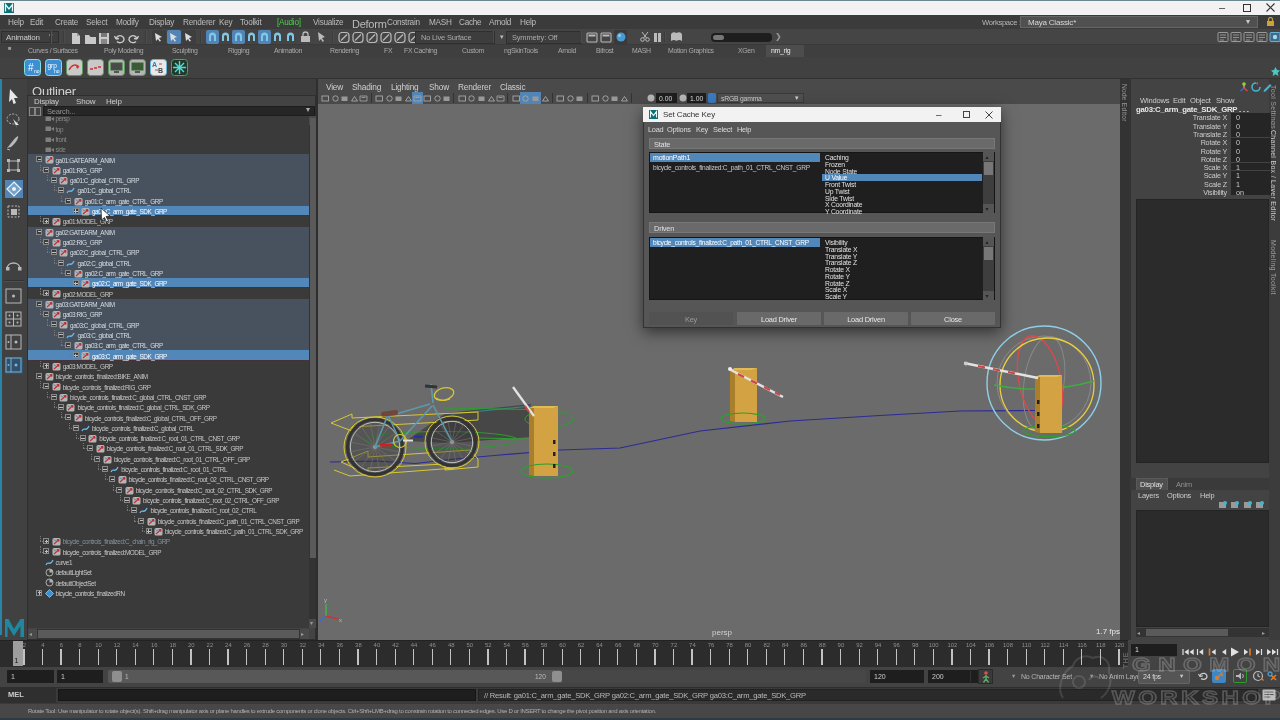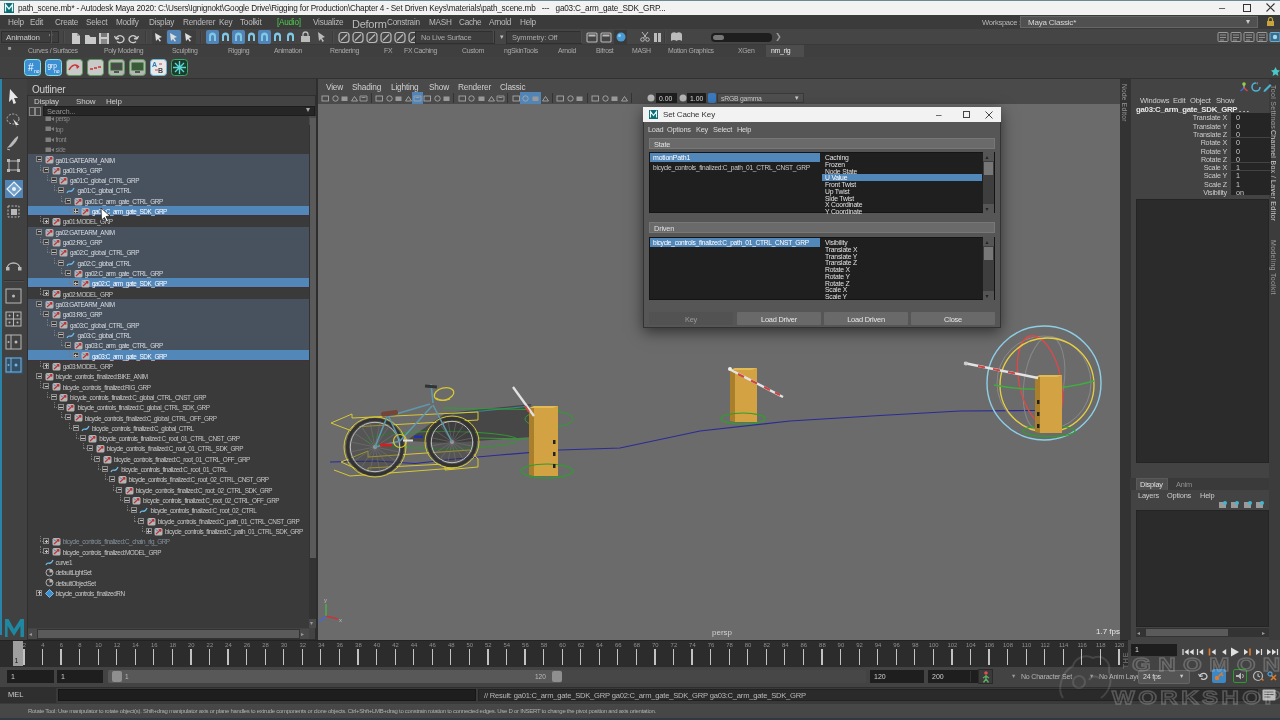--- a/index.html
+++ b/index.html
@@ -8,21 +8,20 @@
 .tx{position:absolute;white-space:nowrap;}
 .ic{position:absolute;}
 </style></head><body>
 <div id="root">
     <div class="abs" style="left:0px;top:0px;width:1280px;height:15px;background:#f2f2f2;"></div>
     <div class="abs" style="left:0px;top:0px;width:1280px;height:1px;background:#6a8a8f;"></div>
     <svg class="ic" style="left:4px;top:3px" width="10" height="10">
       <rect width="10" height="10" fill="#0a6e74"></rect>
       <path d="M1.5 8.5 V1.5 L5 6 L8.5 1.5 V8.5" stroke="#e8f8f8" stroke-width="1.3" fill="none"></path>
     </svg>
-    <div class="tx" style="left:18px;top:3.5px;font-size:8.2px;color:#1c1c1c;letter-spacing:-0.2px;">path_scene.mb*  -  Autodesk Maya 2020:  C:\Users\Ignignokt\Google Drive\Rigging for Production\Chapter 4 - Set Driven Keys\materials\path_scene.mb&nbsp;&nbsp;&nbsp;---&nbsp;&nbsp;&nbsp;ga03:C_arm_gate_SDK_GRP...</div>
     <div class="tx" style="left:1219px;top:1px;font-size:11px;color:#333;">–</div>
     <svg class="ic" style="left:1243px;top:4px" width="8" height="8">
       <rect x="0.5" y="0.5" width="7" height="7" stroke="#333" fill="none"></rect>
     </svg>
     <svg class="ic" style="left:1266px;top:3px" width="9" height="9">
       <path d="M0.5 0.5 L8.5 8.5 M8.5 0.5 L0.5 8.5" stroke="#333" stroke-width="1.1"></path>
     </svg>
     <div class="abs" style="left:0px;top:15px;width:1280px;height:14px;background:#3b3b3b;"></div>
     <div class="tx" style="left:8px;top:17.5px;font-size:8.2px;color:#bcbcbc;letter-spacing:-0.25px;">Help</div>
     <div class="tx" style="left:30px;top:17.5px;font-size:8.2px;color:#bcbcbc;letter-spacing:-0.25px;">Edit</div>
@@ -325,21 +324,21 @@
       <rect x="0" y="0" width="18" height="17" fill="#31506a"></rect>
       <rect x="1" y="1" width="15" height="14" stroke="#7ab4dc" fill="none"></rect>
       <path d="M6 1 V15" stroke="#7ab4dc"></path>
       <circle cx="3.5" cy="8" r="1" fill="#7ab4dc"></circle>
       <circle cx="11" cy="8" r="1.5" fill="#7ab4dc"></circle>
     </svg>
     <svg class="ic" style="left:4px;top:618px" width="20" height="20">
       <path d="M1 19 V1 h3.6 L10 11 L16.4 1 h3.6 V19 h-3.6 V8 L10 18 L3.6 8 V19 Z" fill="#1f87a0"></path>
     </svg>
     <div class="abs" style="left:27px;top:79px;width:289px;height:561px;background:#3d3d3d;"></div>
-    <div class="tx" style="left:32px;top:84px;font-size:10px;color:#d0d0d0;letter-spacing:-0.2px;">Outliner</div>
+    <div class="tx" style="left:32px;top:84px;font-size:13px;color:#d0d0d0;letter-spacing:-0.2px;">Outliner</div>
     <div class="abs" style="left:27px;top:95px;width:289px;height:545px;background:#434343;border:1px solid #2f2f2f;"></div>
     <div class="tx" style="left:34px;top:96.5px;font-size:8px;color:#ccc;letter-spacing:-0.2px;">Display</div>
     <div class="tx" style="left:76px;top:96.5px;font-size:8px;color:#ccc;letter-spacing:-0.2px;">Show</div>
     <div class="tx" style="left:106px;top:96.5px;font-size:8px;color:#ccc;letter-spacing:-0.2px;">Help</div>
     <svg class="ic" style="left:29px;top:107px" width="12" height="9">
       <rect x="0.5" y="0.5" width="5" height="8" stroke="#888" fill="none"></rect>
       <rect x="6.5" y="0.5" width="5" height="8" stroke="#888" fill="none"></rect>
     </svg>
     <div class="abs" style="left:43px;top:105.5px;width:272px;height:10px;background:#262626;border:1px solid #1d1d1d;"></div>
     <div class="tx" style="left:47px;top:107px;font-size:7.5px;color:#909090;letter-spacing:-0.2px;">Search...</div>
@@ -1301,21 +1300,21 @@
       <circle cx="6" cy="6" r="4.5" stroke="#b9b9b9" fill="none" stroke-width="1.2"></circle>
       <path d="M6 3.5 V6 L8 7" stroke="#b9b9b9" fill="none" stroke-width="1.2"></path>
       <path d="M9.5 8.5 l2 2" stroke="#e07b2a" stroke-width="1.5"></path>
     </svg>
     <svg class="ic" style="left:1266px;top:670px" width="12" height="12">
       <circle cx="4" cy="4" r="2" stroke="#4a9ad4" fill="none" stroke-width="1.3"></circle>
       <path d="M5.5 5.5 L10 10 M10 5 L5 10" stroke="#e07b2a" stroke-width="1.6"></path>
     </svg>
     <div class="abs" style="left:0px;top:687px;width:1280px;height:16px;background:#3a3a3a;border-top:1px solid #2e2e2e;"></div>
     <div class="abs" style="left:0px;top:687px;width:56px;height:16px;background:#2f2f2f;"></div>
-    <div class="tx" style="left:8px;top:690px;font-size:7.5px;color:#ccc;">MEL</div>
+    <div class="tx" style="left:8px;top:690px;font-size:7.5px;color:#ccc;font-weight:bold;">MEL</div>
     <div class="abs" style="left:58px;top:689px;width:418px;height:12px;background:#1e1e1e;border:1px solid #161616;"></div>
     <div class="abs" style="left:478px;top:689px;width:780px;height:12px;background:#2a2a2a;border:1px solid #222;"></div>
     <div class="tx" style="left:484px;top:691px;font-size:7.6px;color:#b9b9b9;letter-spacing:-0.22px;">// Result: ga01:C_arm_gate_SDK_GRP ga02:C_arm_gate_SDK_GRP ga03:C_arm_gate_SDK_GRP</div>
     <svg class="ic" style="left:1262px;top:689px" width="14" height="12">
       <rect x="0.5" y="0.5" width="13" height="11" rx="1" fill="#b9b9b9"></rect>
       <path d="M2.5 3 h9 M2.5 5.5 h9 M2.5 8 h6" stroke="#555" stroke-width="1.2"></path>
     </svg>
     <div class="abs" style="left:0px;top:703px;width:1280px;height:15px;background:#474747;border-top:1px solid #3a3a3a;"></div>
     <div class="tx" style="left:28px;top:707.5px;font-size:6.0px;color:#b0b0b0;letter-spacing:-0.28px;">Rotate Tool: Use manipulator to rotate object(s). Shift+drag manipulator axis or plane handles to extrude components or clone objects. Ctrl+Shft+LMB+drag to constrain rotation to connected edges. Use D or INSERT to change the pivot position and axis orientation.</div>
     <div class="abs" style="left:0px;top:718px;width:1280px;height:2px;background:#2e3a42;"></div>

